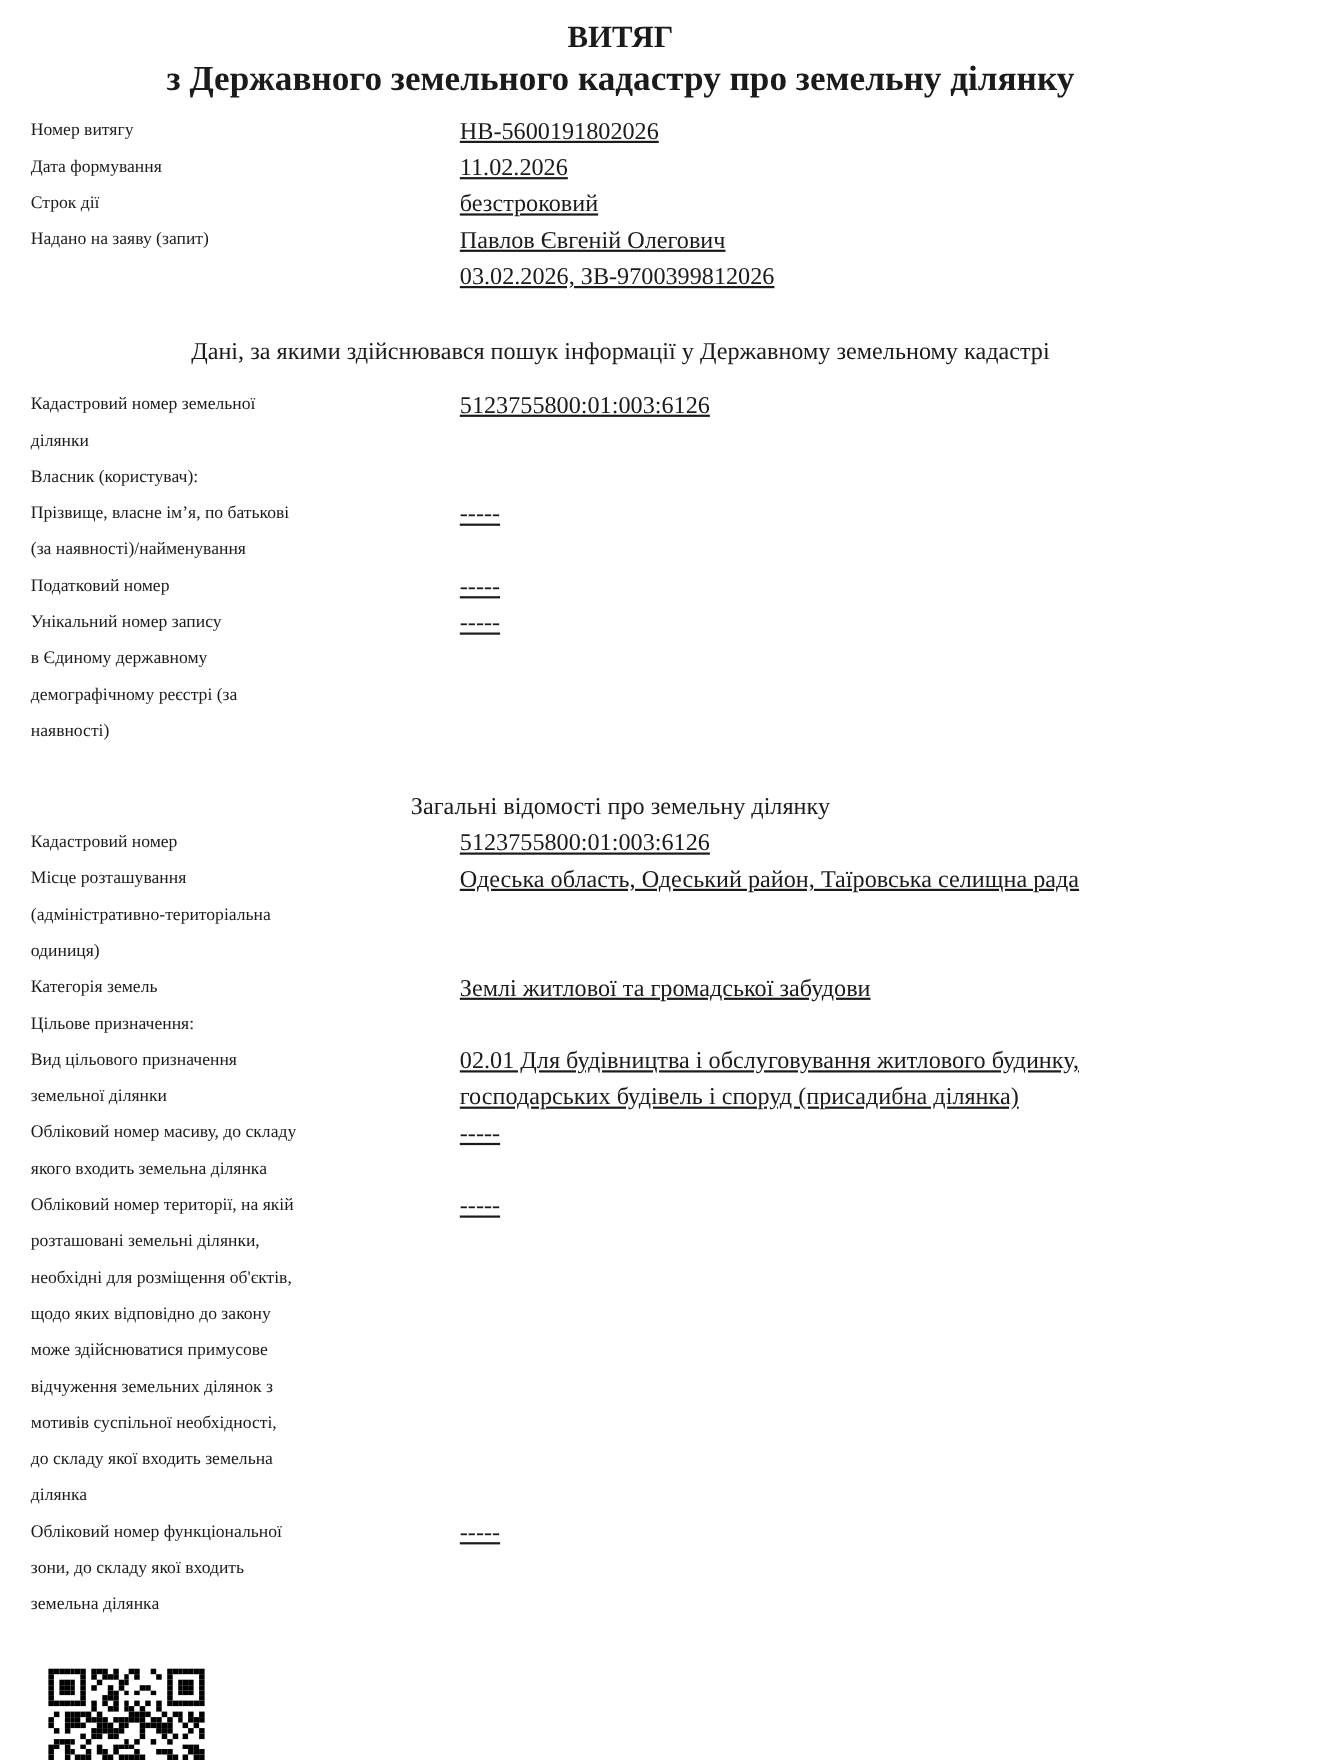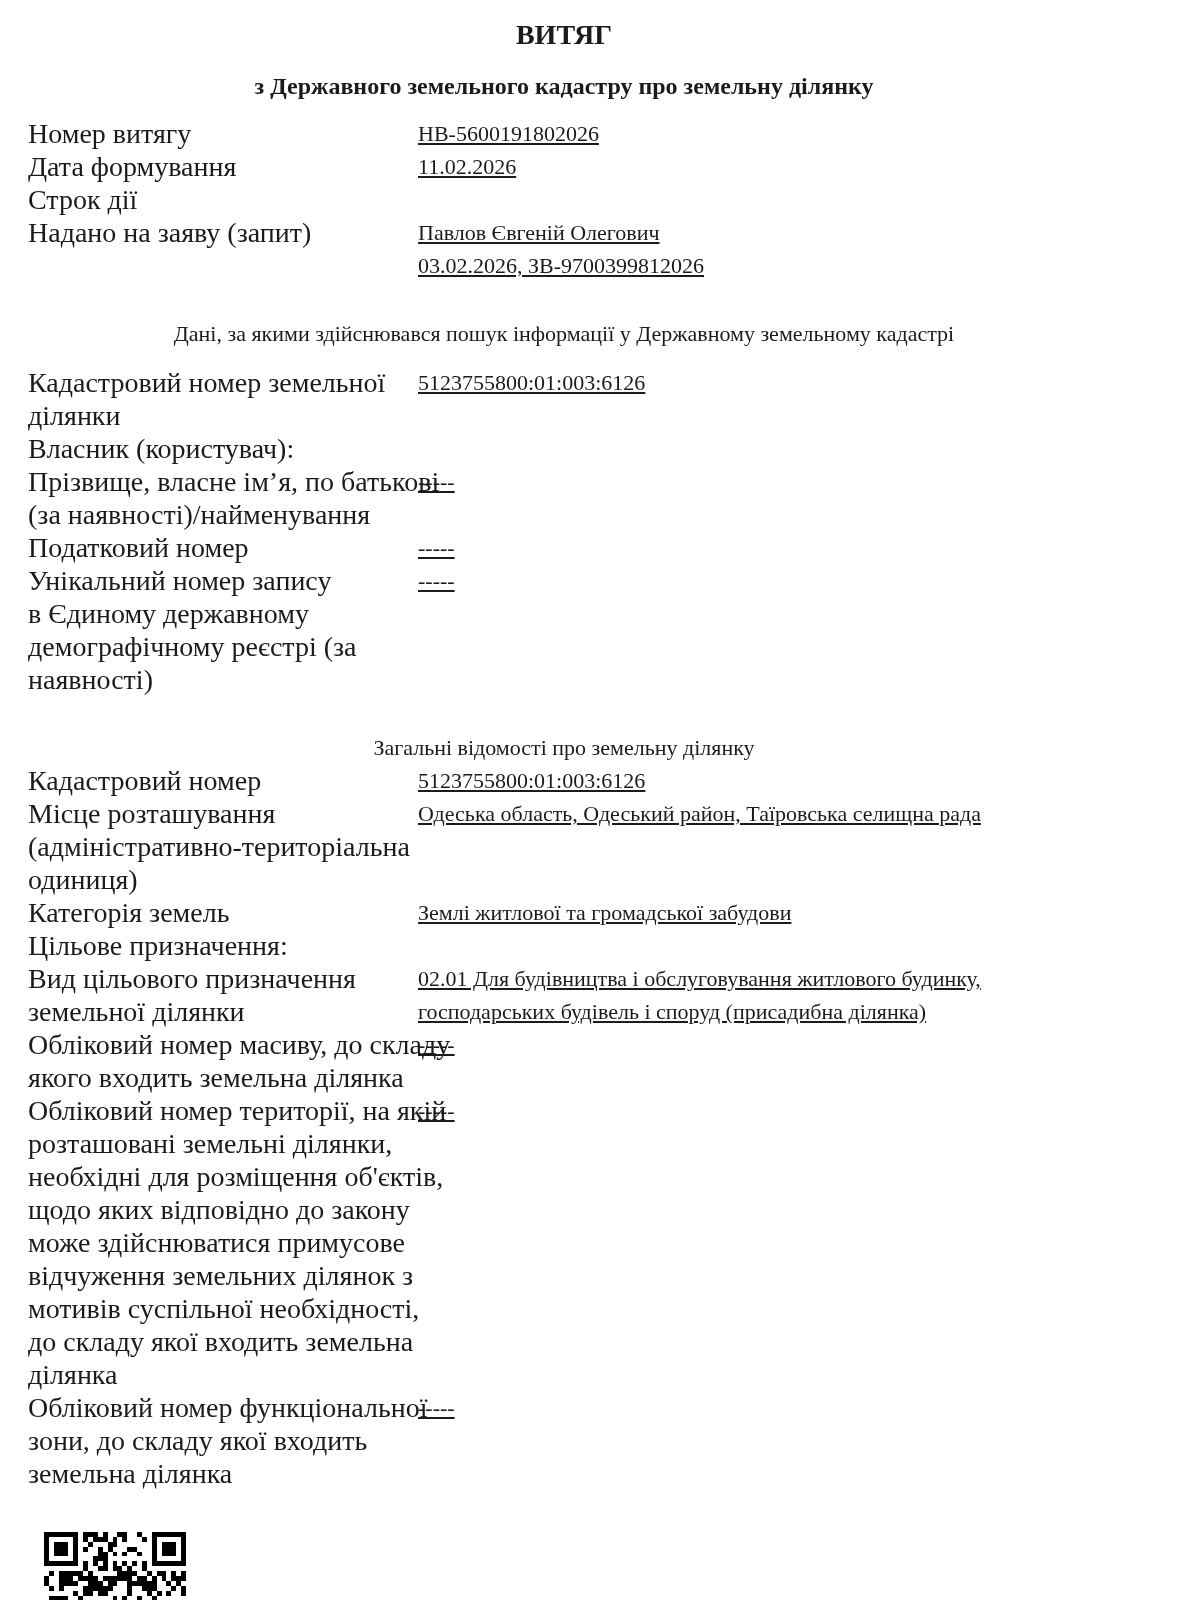--- a/index.html
+++ b/index.html
@@ -26,36 +26,36 @@
   .doc-title {
     text-align: center;
     font-weight: bold;
     font-size: 28px;
     line-height: 34px;
     white-space: pre;
   }
   .doc-subtitle {
     text-align: center;
     font-weight: bold;
-    font-size: 24px;
+    font-size: 32px;
     line-height: 34px;
-    margin-top: 17px;
+    margin-top: 2px;
     white-space: pre;
   }
   .fields {
     margin-top: 14px;
   }
   .row {
     display: flex;
     align-items: flex-start;
   }
   .lbl {
     width: 390px;
     flex: 0 0 390px;
-    font-size: 28px;
+    font-size: 16px;
     line-height: 33px;
     white-space: pre;
   }
   .val {
     flex: 1 1 auto;
     font-size: 22px;
     line-height: 33px;
     white-space: pre;
     text-decoration: underline;
   }
@@ -92,20 +92,21 @@
       <div class="row">
         <div class="lbl">Номер витягу</div>
         <div class="val">НВ-5600191802026</div>
       </div>
       <div class="row">
         <div class="lbl">Дата формування</div>
         <div class="val">11.02.2026</div>
       </div>
       <div class="row">
         <div class="lbl">Строк дії</div>
+        <div class="val">безстроковий</div>
       </div>
       <div class="row">
         <div class="lbl">Надано на заяву (запит)</div>
         <div class="val">Павлов Євгеній Олегович
 03.02.2026, ЗВ-9700399812026</div>
       </div>
     </div>
 
     <div class="section-heading">Дані, за якими здійснювався пошук інформації у Державному земельному кадастрі</div>
 

